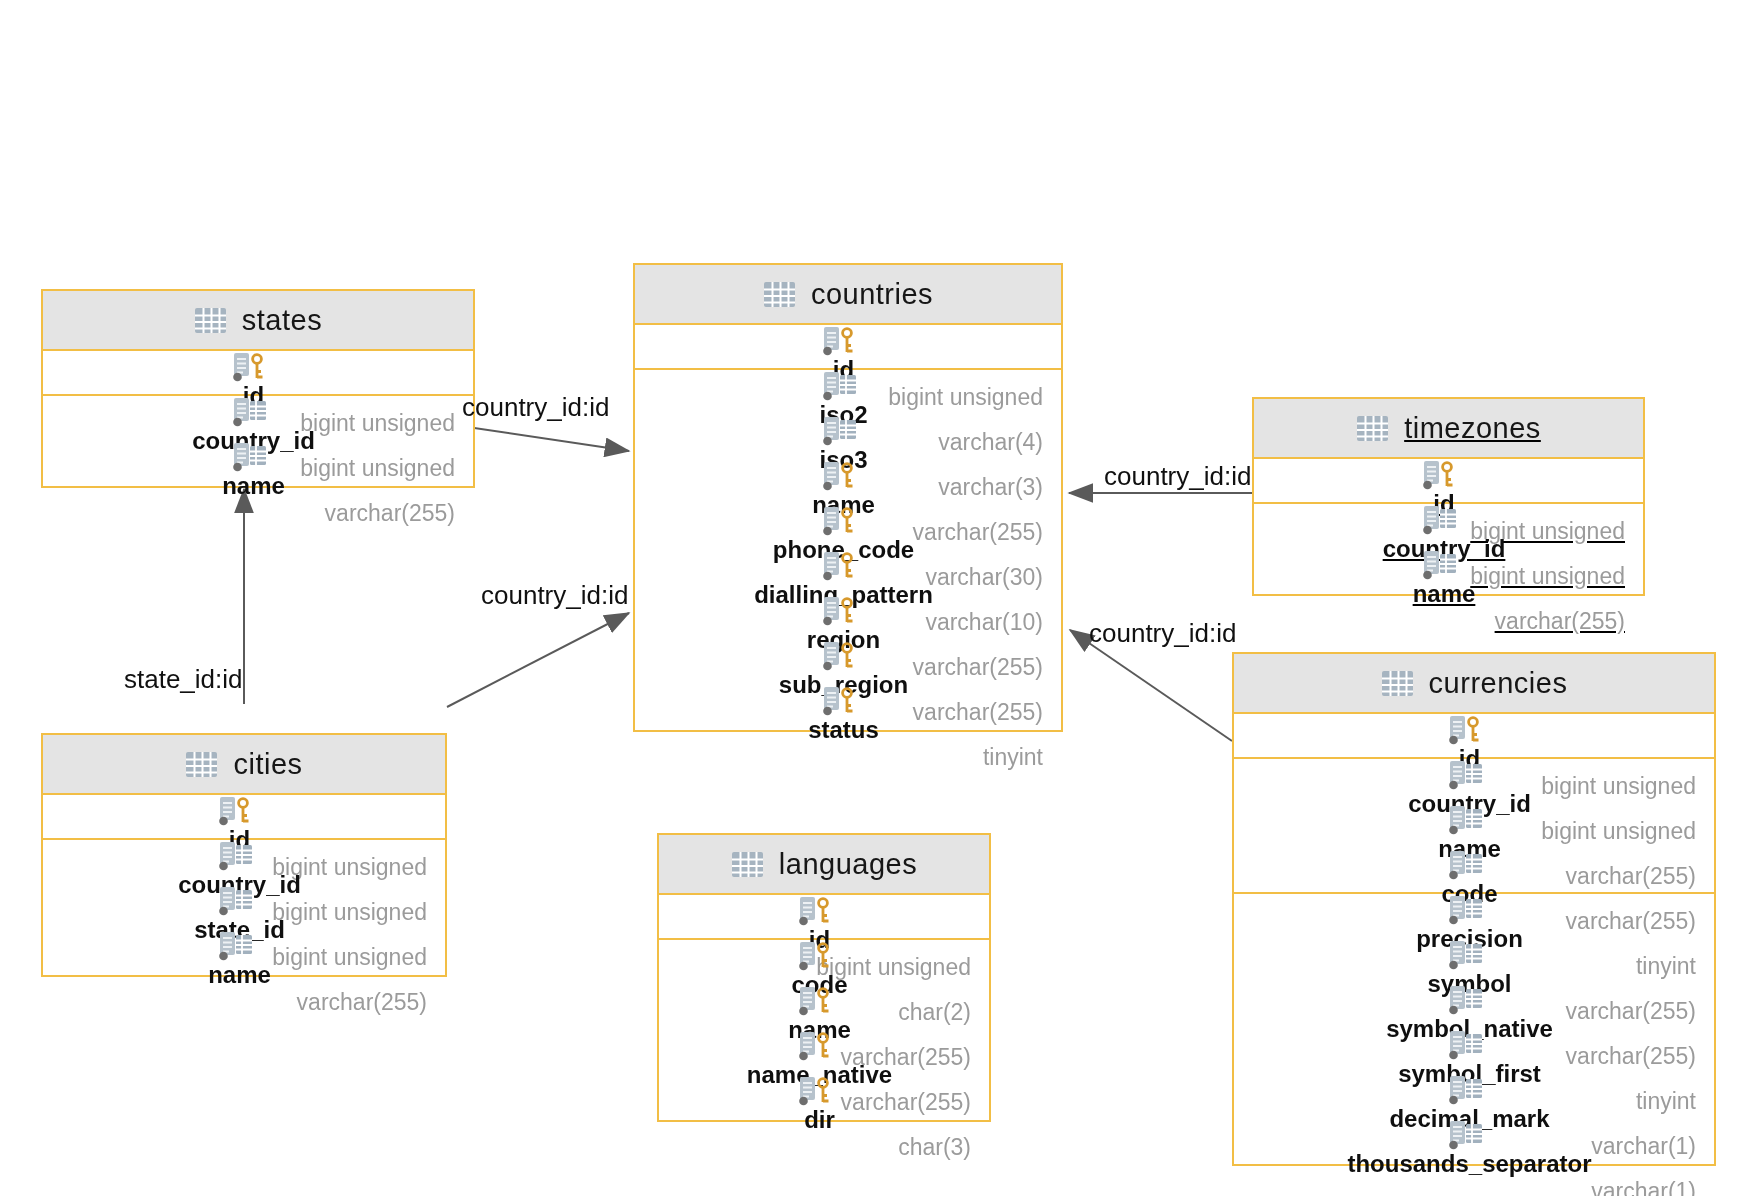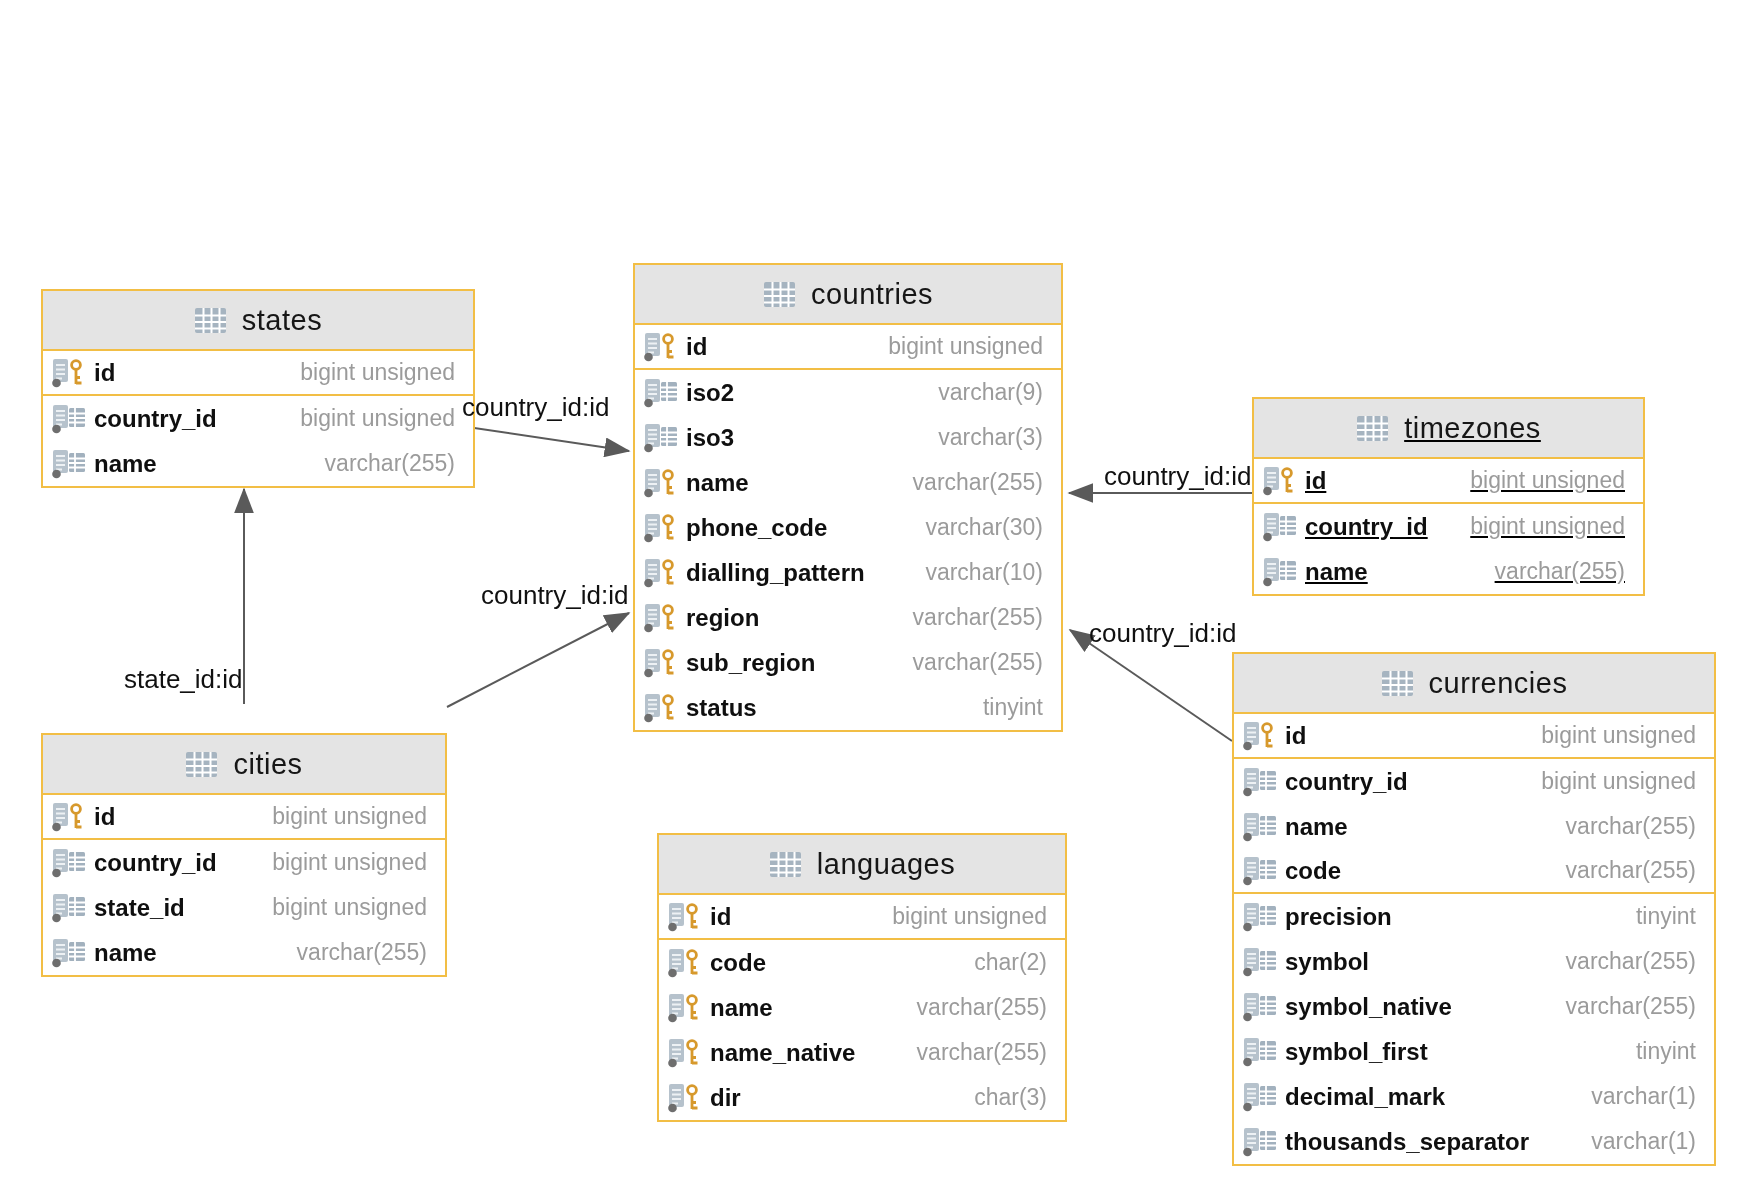--- a/index.html
+++ b/index.html
@@ -12,21 +12,21 @@
     position:absolute;z-index:2;background:#fff;box-sizing:border-box;
     border:2px solid var(--yellow);
   }
   .thead{
     height:60px;display:flex;align-items:center;justify-content:center;gap:15px;
     background:var(--header-bg);border-bottom:2px solid var(--yellow);box-sizing:border-box;
   }
   .ttitle{font-size:29px;color:var(--title-color);letter-spacing:.5px;}
   .frow{
     height:45px;display:flex;align-items:center;box-sizing:border-box;
-    padding:0 18px 0 9px;background:#fff;
+    padding:0 18px 0 9px;background:#fff;flex-direction:column;
   }
   .frow.section-end{border-bottom:2px solid var(--yellow);}
   .ficon{flex:0 0 auto;display:flex;align-items:center;margin-right:8px;}
   .fname{font-size:24px;font-weight:700;color:var(--field-color);white-space:nowrap;}
   .ftype{margin-left:auto;font-size:23px;color:var(--type-color);white-space:nowrap;padding-left:14px;text-align:right;}
   .wire-label{
     position:absolute;z-index:3;font-size:26px;color:var(--label-color);white-space:nowrap;
   }
 </style>
 </head>
@@ -127,21 +127,21 @@
         <span class="ficon">
           <svg width="34" height="31" viewBox="0 0 34 31">
             <rect x="1" y="2" width="15" height="23" rx="2" fill="#B6C2CC"></rect>
             <path d="M4 8 H13 M4 12.5 H13 M4 17 H13 M4 21.5 H10" stroke="#EDF1F4" stroke-width="2" fill="none"></path>
             <circle cx="4.5" cy="26" r="4.3" fill="#6E6E6E"></circle>
             <rect x="17" y="5" width="16" height="19" rx="1.5" fill="#A2B1BE"></rect>
             <path d="M17 10.5 H33 M17 15 H33 M17 19.5 H33 M23 5 V24" stroke="#FFFFFF" stroke-width="1.8" fill="none"></path>
           </svg>
         </span>
         <span class="fname">iso2</span>
-        <span class="ftype">varchar(9)</span>
+        <span class="ftype">varchar(4)</span>
       </div>
       <div class="frow">
         <span class="ficon">
           <svg width="34" height="31" viewBox="0 0 34 31">
             <rect x="1" y="2" width="15" height="23" rx="2" fill="#B6C2CC"></rect>
             <path d="M4 8 H13 M4 12.5 H13 M4 17 H13 M4 21.5 H10" stroke="#EDF1F4" stroke-width="2" fill="none"></path>
             <circle cx="4.5" cy="26" r="4.3" fill="#6E6E6E"></circle>
             <rect x="17" y="5" width="16" height="19" rx="1.5" fill="#A2B1BE"></rect>
             <path d="M17 10.5 H33 M17 15 H33 M17 19.5 H33 M23 5 V24" stroke="#FFFFFF" stroke-width="1.8" fill="none"></path>
           </svg>
@@ -346,21 +346,21 @@
             <path d="M4 8 H13 M4 12.5 H13 M4 17 H13 M4 21.5 H10" stroke="#EDF1F4" stroke-width="2" fill="none"></path>
             <circle cx="4.5" cy="26" r="4.3" fill="#6E6E6E"></circle>
             <rect x="17" y="5" width="16" height="19" rx="1.5" fill="#A2B1BE"></rect>
             <path d="M17 10.5 H33 M17 15 H33 M17 19.5 H33 M23 5 V24" stroke="#FFFFFF" stroke-width="1.8" fill="none"></path>
           </svg>
         </span>
         <span class="fname">name</span>
         <span class="ftype">varchar(255)</span>
       </div>
     </div>
-    <div class="er-table" style="left: 657px; top: 833px; width: 410px;">
+    <div class="er-table" style="left: 657px; top: 833px; width: 334px;">
       <div class="thead">
         <svg width="33" height="29" viewBox="0 0 33 29">
           <rect x="1" y="2" width="31" height="25" rx="2" fill="#A6B4C0"></rect>
           <path d="M1 9.5 H32 M1 16 H32 M1 22.5 H32 M9.5 2 V27 M17.5 2 V27 M25.5 2 V27" stroke="#FFFFFF" stroke-width="2" fill="none"></path>
         </svg>
         <span class="ttitle">languages</span>
       </div>
       <div class="frow section-end">
         <span class="ficon">
           <svg width="34" height="31" viewBox="0 0 34 31">

